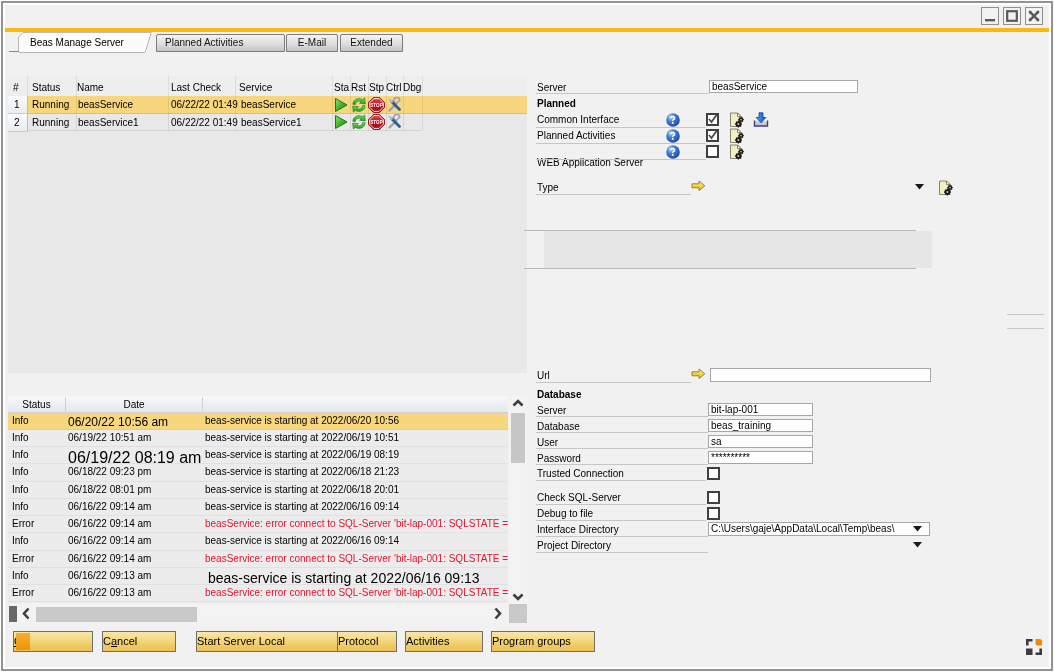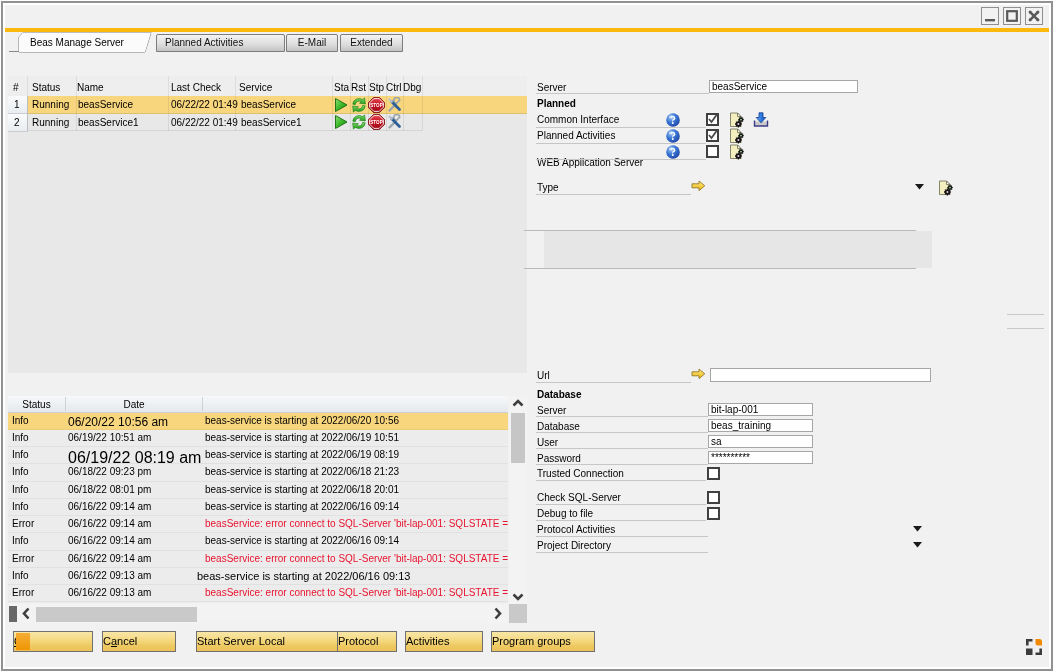--- a/index.html
+++ b/index.html
@@ -193,21 +193,21 @@
  <span style="position:absolute;left:197px;top:2px;font-size:10px;white-space:nowrap;">beas-service is starting at 2022/06/16 09:14</span>
       </div>
       <div style="position:absolute;left:0;top:138.16px;width:500px;height:17.27px;border-bottom:1px solid rgba(0,0,0,0.045);box-sizing:border-box">
  <span style="position:absolute;left:4px;top:2px;font-size:10px">Error</span>
  <span style="position:absolute;left:60px;top:2px;font-size:10px">06/16/22 09:14 am</span>
  <span style="position:absolute;left:197px;top:2px;font-size:10px;white-space:nowrap;color:#e8132f">beasService: error connect to SQL-Server 'bit-lap-001: SQLSTATE = 08001 Err</span>
       </div>
       <div style="position:absolute;left:0;top:155.43px;width:500px;height:17.27px;border-bottom:1px solid rgba(0,0,0,0.045);box-sizing:border-box">
  <span style="position:absolute;left:4px;top:2px;font-size:10px">Info</span>
  <span style="position:absolute;left:60px;top:2px;font-size:10px">06/16/22 09:13 am</span>
- <span style="position:absolute;left:189px;top:2px;font-size:11px;white-space:nowrap;">beas-service is starting at 2022/06/16 09:13</span>
+ <span style="position:absolute;left:200px;top:2px;font-size:14px;white-space:nowrap;">beas-service is starting at 2022/06/16 09:13</span>
       </div>
       <div style="position:absolute;left:0;top:172.70px;width:500px;height:17.27px;border-bottom:1px solid rgba(0,0,0,0.045);box-sizing:border-box">
  <span style="position:absolute;left:4px;top:2px;font-size:10px">Error</span>
  <span style="position:absolute;left:60px;top:2px;font-size:10px">06/16/22 09:13 am</span>
  <span style="position:absolute;left:197px;top:2px;font-size:10px;white-space:nowrap;color:#e8132f">beasService: error connect to SQL-Server 'bit-lap-001: SQLSTATE = 08001 Err</span>
       </div>
     </div>
 
 <div class="abs" style="left:509px;top:396px;width:18px;height:208px;background:#f3f3f3"></div>
 <svg class="abs" style="left:512px;top:398px" width="12" height="10">
@@ -283,22 +283,23 @@
 <div class="inp" style="left:708px;top:451px;width:101px;height:11px;line-height:11px">**********</div>
 <div class="lbl" style="left:537px;top:467px">Trusted Connection</div>
 <div class="ul" style="left:536px;top:480px;width:170px"></div>
 <div class="cb" style="left:707px;top:467px"></div>
 <div class="lbl" style="left:537px;top:491px">Check SQL-Server</div>
 <div class="ul" style="left:536px;top:504px;width:170px"></div>
 <div class="cb" style="left:707px;top:491px"></div>
 <div class="lbl" style="left:537px;top:507px">Debug to file</div>
 <div class="ul" style="left:536px;top:520px;width:170px"></div>
 <div class="cb" style="left:707px;top:507px"></div>
-<div class="lbl" style="left:537px;top:523px">Protocol Activities</div>
+<div class="lbl" style="left:537px;top:523px">Interface Directory</div>
 <div class="ul" style="left:536px;top:536px;width:172px"></div>
+<div class="inp" style="left:708px;top:522px;width:218px;height:12px;line-height:12px">C:\Users\gaje\AppData\Local\Temp\beas\</div>
 <svg class="abs" style="left:913px;top:526px" width="10" height="6">
       <polygon points="0,0 9,0 4.5,5.5" fill="#1a1a1a"></polygon>
     </svg>
 <div class="lbl" style="left:537px;top:539px">Project Directory</div>
 <div class="ul" style="left:536px;top:552px;width:172px"></div>
 <svg class="abs" style="left:913px;top:542px" width="10" height="6">
       <polygon points="0,0 9,0 4.5,5.5" fill="#1a1a1a"></polygon>
     </svg>
 
 <svg class="abs" style="left:666px;top:113px" width="14" height="14">

